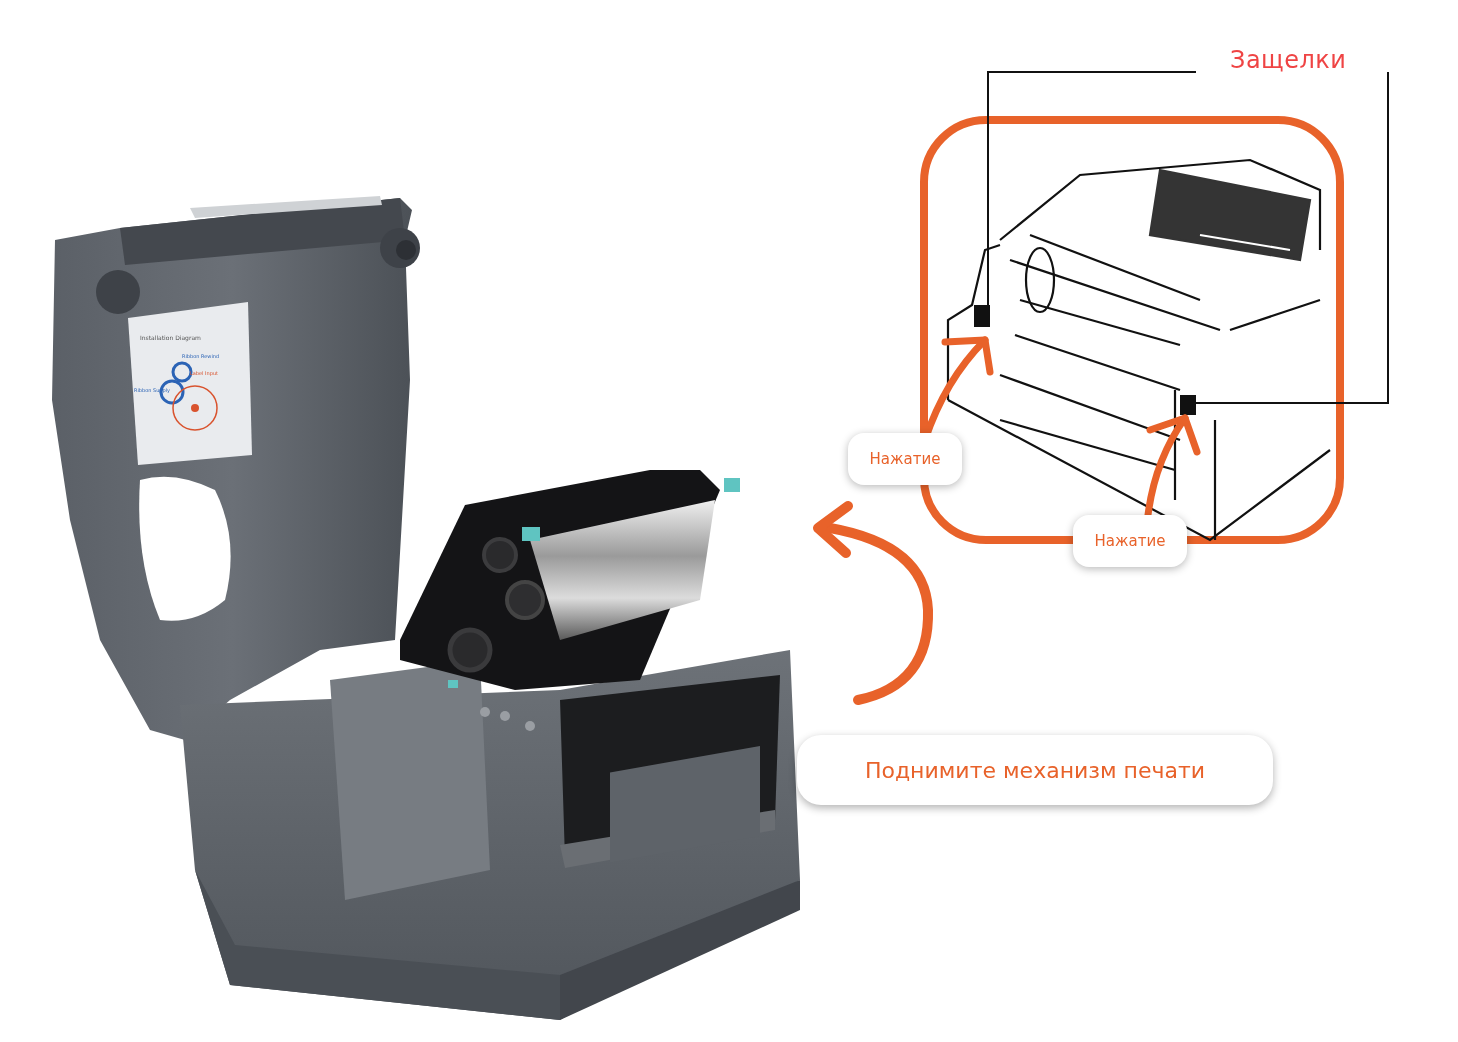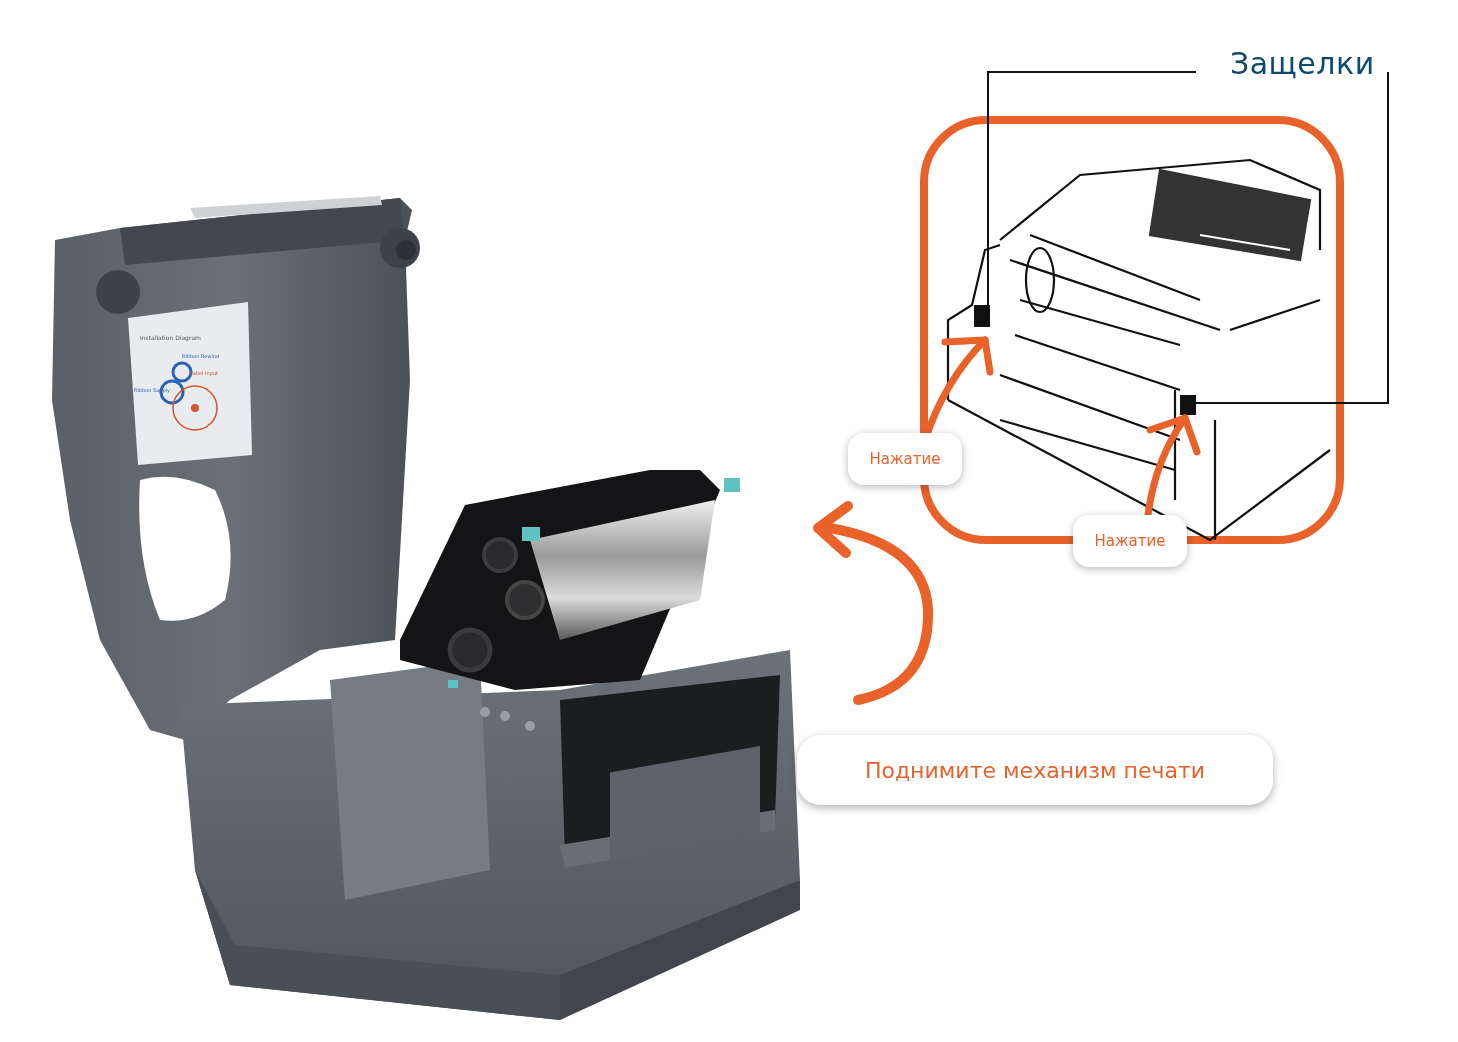--- a/index.html
+++ b/index.html
@@ -1,18 +1,18 @@
 <!DOCTYPE html>
 <html><head>
 <meta charset="utf-8">
 <style>
   html, body { margin:0; padding:0; }
   body { width:1458px; height:1042px; background:#ffffff; position:relative; overflow:hidden;
          font-family:"DejaVu Sans", sans-serif; }
-  .callout-title { position:absolute; left:1230px; top:46px; font-size:30px; color:#0c4a6e;
+  .callout-title { position:absolute; left:1230px; top:46px; font-size:24px; color:#ef4444;
                    font-family:"DejaVu Sans", sans-serif; letter-spacing:0.5px; }
   .pill { position:absolute; background:#ffffff; border-radius:18px;
           box-shadow:0 2px 8px rgba(0,0,0,0.28); color:#e8622a;
           display:flex; align-items:center; justify-content:center; }
   .pill-small { height:52px; font-size:15px; border-radius:16px;text-align:center; }
   .pill-big { left:797px; top:735px; width:476px; height:70px; font-size:22px; border-radius:24px;
               box-shadow:0 3px 8px rgba(0,0,0,0.3); }
   svg { position:absolute; left:0; top:0; }
 </style>
 </head>

